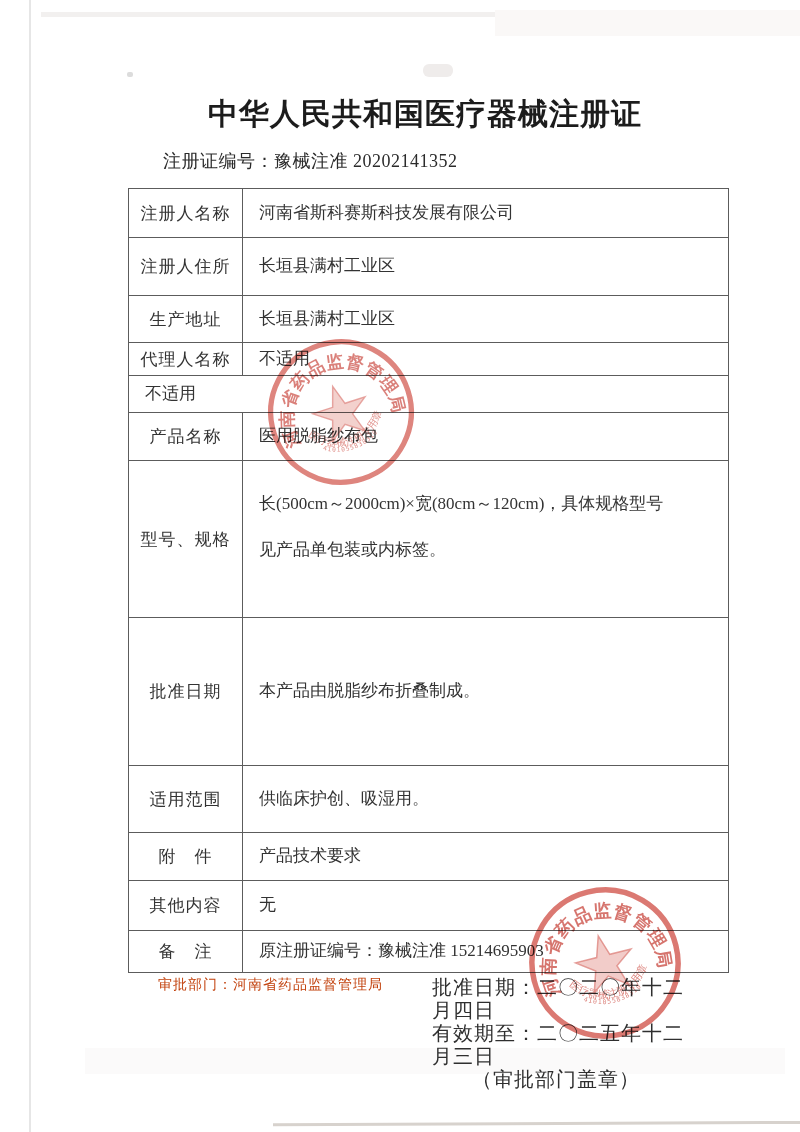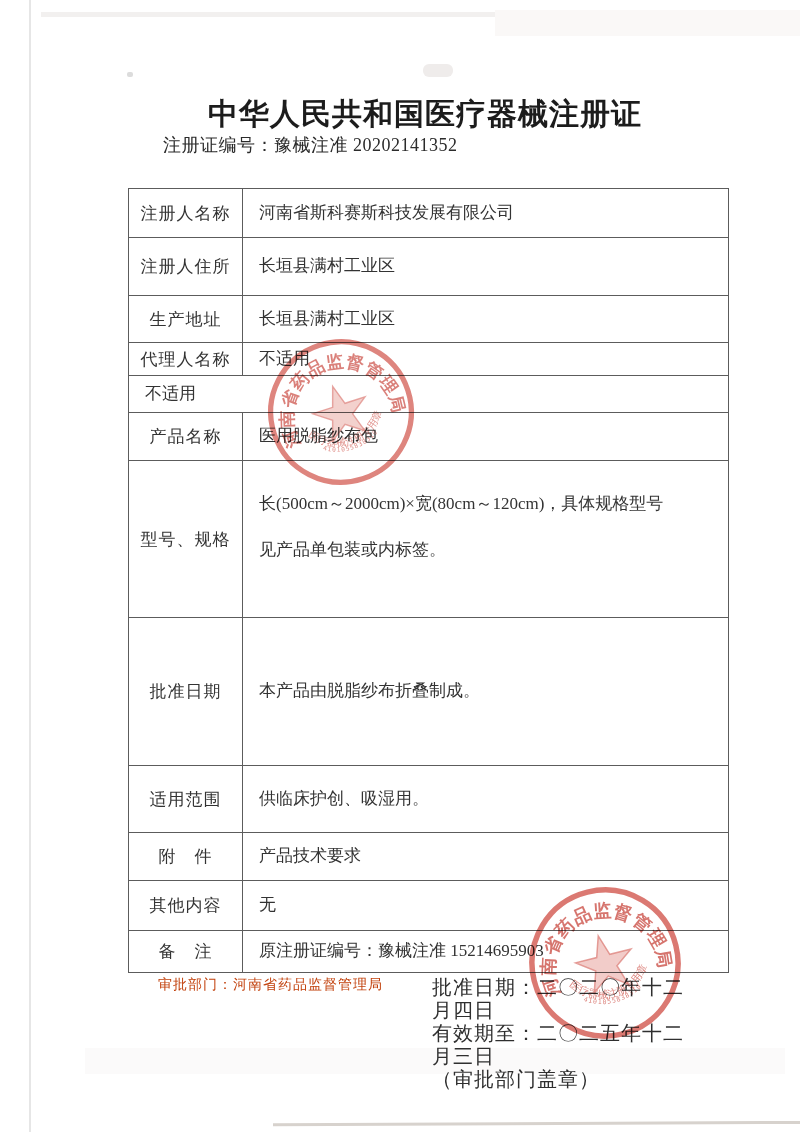--- a/index.html
+++ b/index.html
@@ -21,21 +21,21 @@
   .bottom-edge{position:absolute;left:248px;top:1122px;width:560px;height:3px;background:#d7d2cd;transform:rotate(-0.25deg);}
   .noise-band{position:absolute;left:60px;top:1048px;width:700px;height:26px;background:#fbfafa;}
 
   
   .title{
     position:absolute;left:0;top:94px;width:800px;
     text-align:center;font-size:30px;font-weight:bold;
     letter-spacing:1px;color:#1c1c1c;margin:0;
   }
   .cert-no{
-    position:absolute;left:138px;top:133px;
+    position:absolute;left:138px;top:149px;
     font-size:18px;color:#2b2b2b;letter-spacing:0.5px;
   }
 
   
   .reg-table{
     position:absolute;left:103px;top:188px;width:601px;
     border:1px solid #5c5c5c;box-sizing:border-box;
     font-size:17px;
   }
   .row{display:flex;border-bottom:1px solid #5c5c5c;box-sizing:border-box;}
@@ -59,21 +59,21 @@
 
   
   .footer-left{
     position:absolute;left:133px;top:976px;
     font-size:14px;letter-spacing:1px;color:#c2410c;
   }
   .footer-right{
     position:absolute;left:407px;top:976px;width:252px;
     font-size:20px;letter-spacing:1px;color:#2f2f2f;line-height:23px;
   }
-  .seal-note{text-align:left;padding-right:4px;}
+  .seal-note{text-align:center;padding-right:4px;}
 
   
   .seal{position:absolute;mix-blend-mode:multiply;}
   .seal-1{left:239px;top:335px;width:154px;height:154px;transform:rotate(-18deg);opacity:0.68;}
   .seal-2{left:500px;top:883px;width:160px;height:160px;transform:rotate(-14deg);opacity:0.74;}
   .seal .ring{fill:none;stroke:#cf4a41;stroke-width:5.5;}
   .seal .star{fill:#d8655c;fill-opacity:0.45;stroke:#cf4a41;stroke-width:1.5;stroke-opacity:0.7;}
   .seal .arc-text{font-size:18px;fill:#c8443b;font-family:"Liberation Serif","DejaVu Serif",serif;letter-spacing:1px;font-weight:bold;}
   .seal .arc-text-small{font-size:10.5px;fill:#cf564d;font-family:"Liberation Serif","DejaVu Serif",serif;}
   .seal .arc-num{font-size:6.5px;fill:#cf564d;font-family:"DejaVu Sans Mono",monospace;letter-spacing:1px;}

